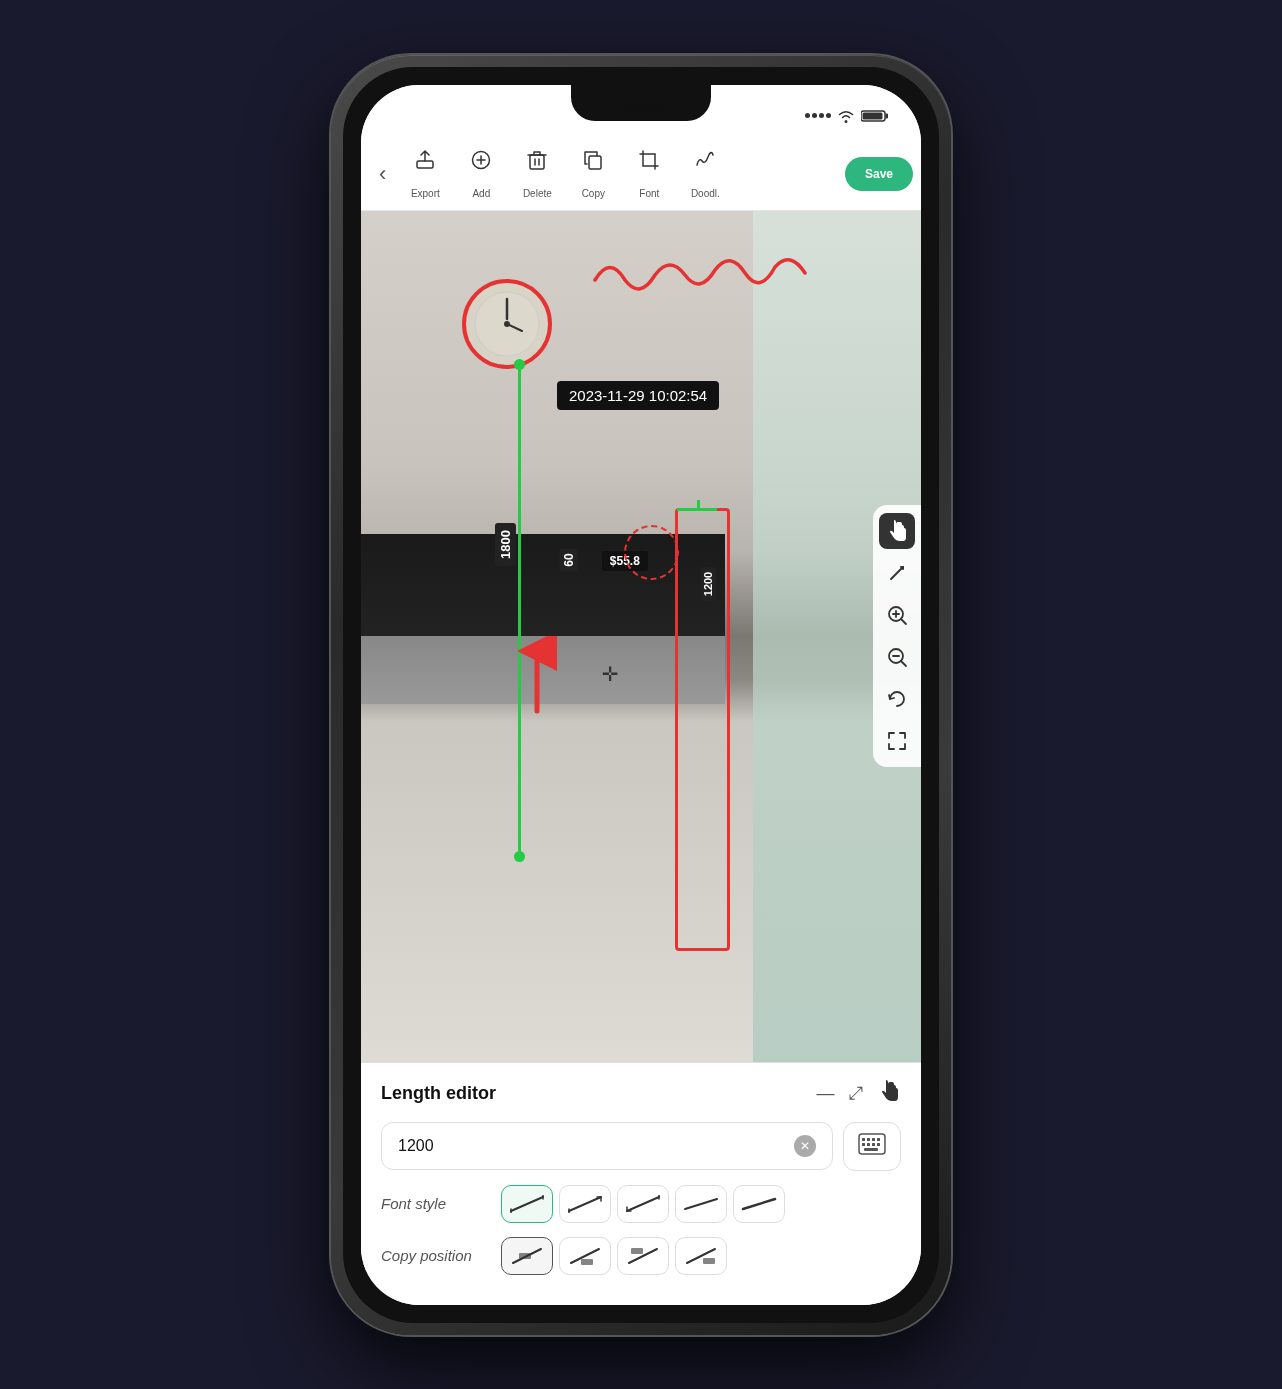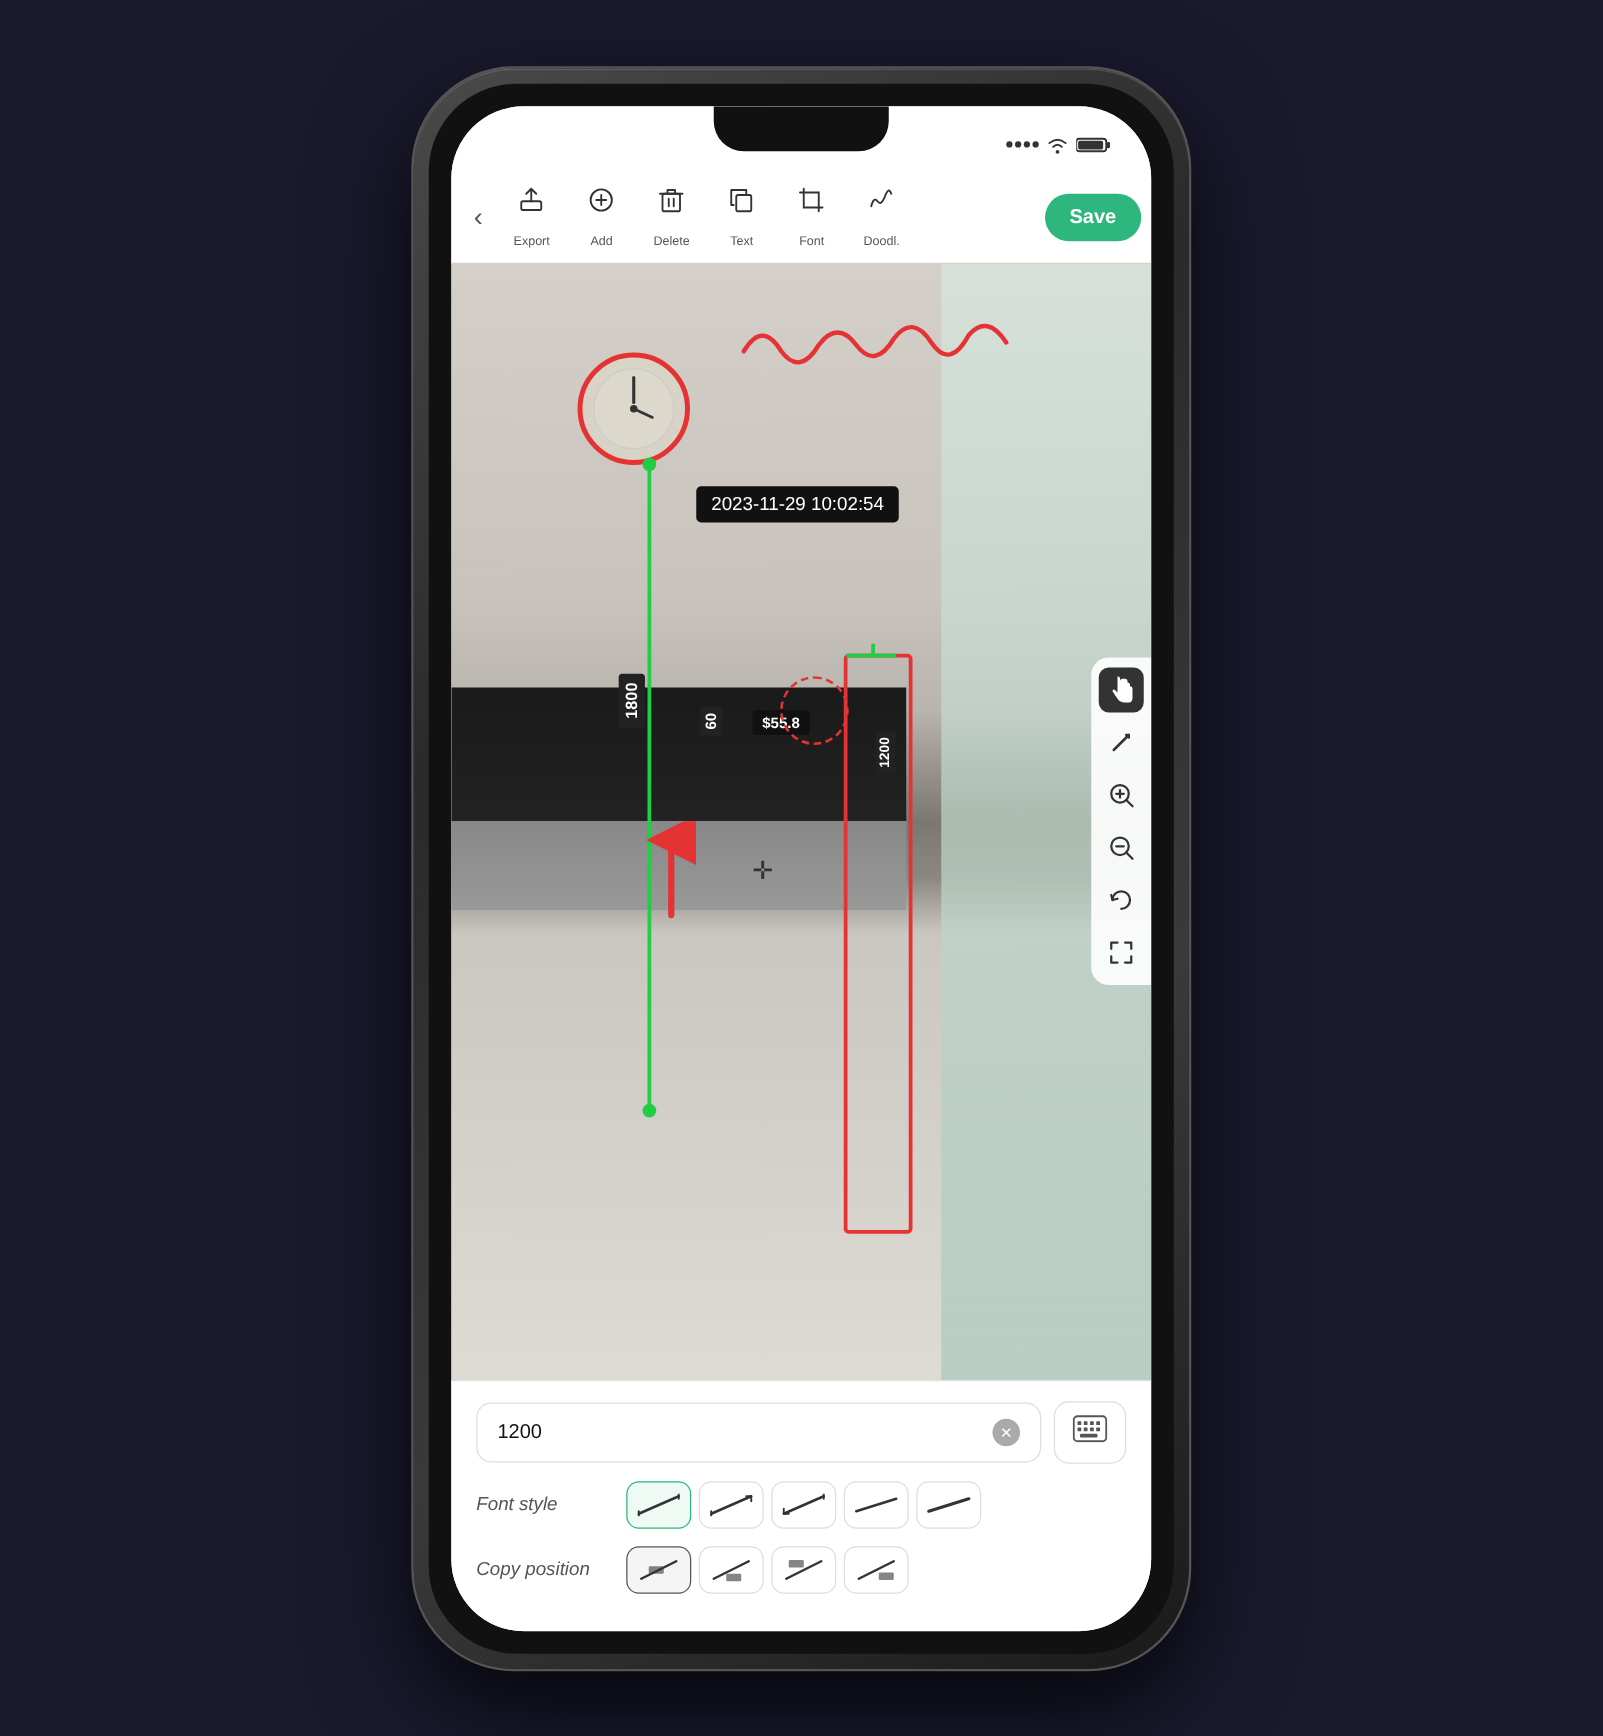--- a/index.html
+++ b/index.html
@@ -139,21 +139,21 @@
       color: #555;
     }
 
     .toolbar-save {
       margin-left: auto;
       background: #2db67d;
       color: white;
       border: none;
       border-radius: 20px;
       padding: 10px 20px;
-      font-size: 16px;
+      font-size: 12px;
       font-weight: 600;
       cursor: pointer;
     }
 
     
     .image-area {
       flex: 1;
       position: relative;
       overflow: hidden;
       background: #8a8a7a;
@@ -650,21 +650,21 @@
             <span class="tb-label">Delete</span>
           </div>
 
           <div class="toolbar-item">
             <span class="tb-icon">
               <svg width="22" height="22" viewBox="0 0 22 22" fill="none">
                 <rect x="7" y="7" width="12" height="13" rx="1.5" stroke="#333" stroke-width="1.5" fill="none"></rect>
                 <path d="M5 15 L3 15 L3 3 L15 3 L15 7" stroke="#333" stroke-width="1.5" stroke-linecap="round" stroke-linejoin="round" fill="none"></path>
               </svg>
             </span>
-            <span class="tb-label">Text</span>
+            <span class="tb-label">Copy</span>
           </div>
 
           <div class="toolbar-item">
             <span class="tb-icon">
               <svg width="22" height="22" viewBox="0 0 22 22" fill="none">
                 <path d="M5 2 L5 17 L20 17" stroke="#333" stroke-width="1.5" stroke-linecap="round"></path>
                 <path d="M2 5 L17 5 L17 20" stroke="#333" stroke-width="1.5" stroke-linecap="round"></path>
               </svg>
             </span>
             <span class="tb-label">Font</span>
@@ -779,20 +779,32 @@
                 <polyline points="19,14 19,19 14,19" stroke="#333" stroke-width="1.8" stroke-linecap="round" stroke-linejoin="round"></polyline>
                 <polyline points="8,19 3,19 3,14" stroke="#333" stroke-width="1.8" stroke-linecap="round" stroke-linejoin="round"></polyline>
               </svg>
             </div>
           </div>
 
         </div>
 
         <div class="bottom-panel">
 
+          <div class="panel-header">
+            <span class="panel-title">Length editor</span>
+            <div class="panel-header-icons">
+              <span class="panel-header-icon">—</span>
+              <span class="panel-header-icon">⤢</span>
+              <span class="panel-header-icon">
+                <svg width="24" height="24" viewBox="0 0 24 24" fill="none">
+                  <path d="M9 3 L9 14 L7 12 Q5 11 5 13 L9 19 Q11 22 15 22 L18 22 Q21 22 21 18 L21 11 Q21 9 19 9 L19 8 Q19 6 17 6 L17 5 Q17 3 15 3 L13 3 Q11 3 11 5 L11 3 Q11 1 9 1 L9 3Z" fill="#333" stroke="none"></path>
+                </svg>
+              </span>
+            </div>
+          </div>
 
           <div class="input-row">
             <div class="value-input">
               <span class="value-input-text">1200</span>
               <div class="value-input-x">✕</div>
             </div>
             <div class="keyboard-btn">
               <svg width="28" height="22" viewBox="0 0 28 22" fill="none">
                 <rect x="1" y="1" width="26" height="20" rx="3" stroke="#555" stroke-width="1.5" fill="none"></rect>
                 <rect x="4" y="5" width="3" height="3" rx="0.5" fill="#555"></rect>

